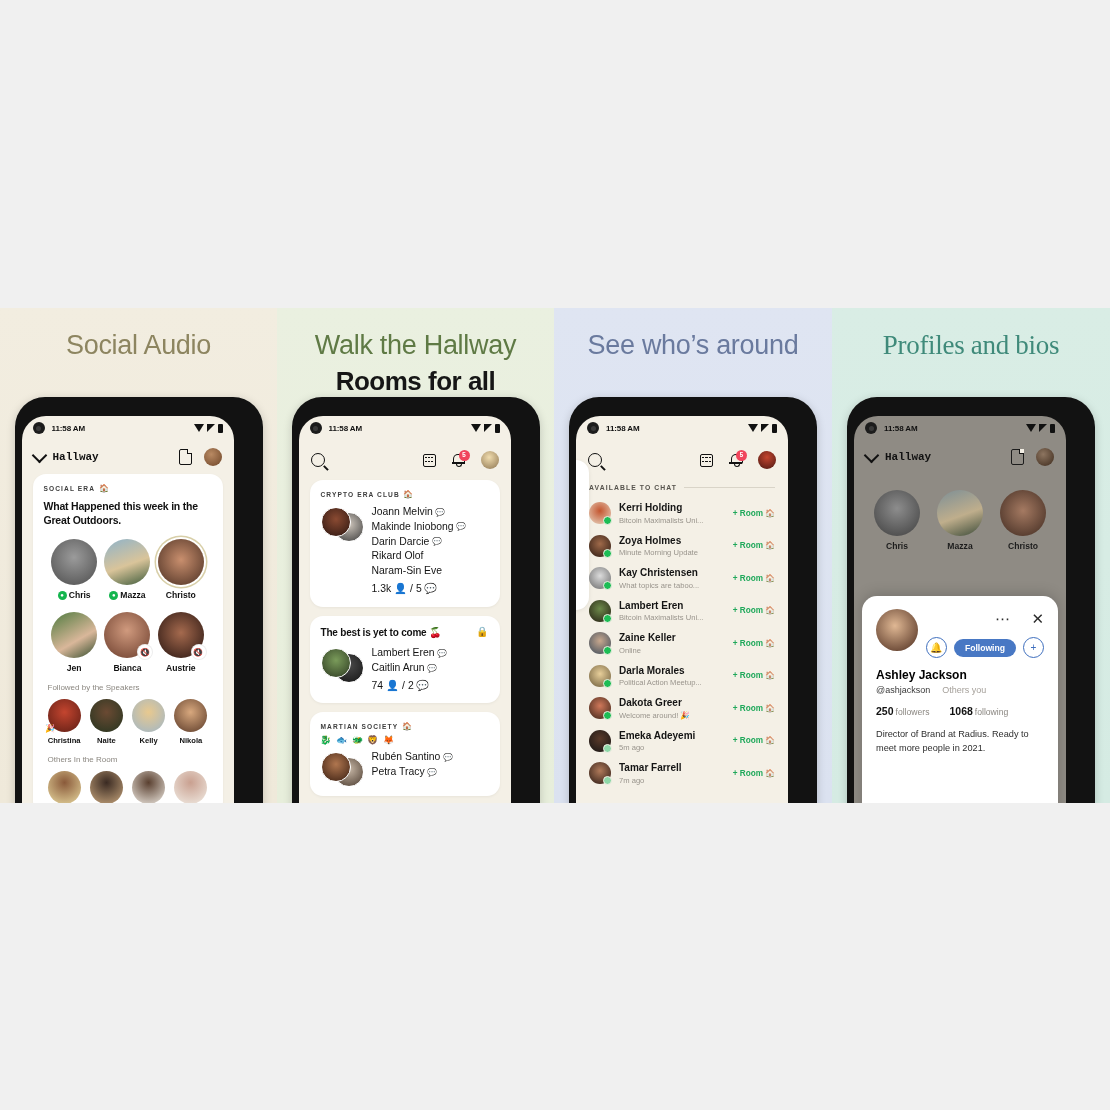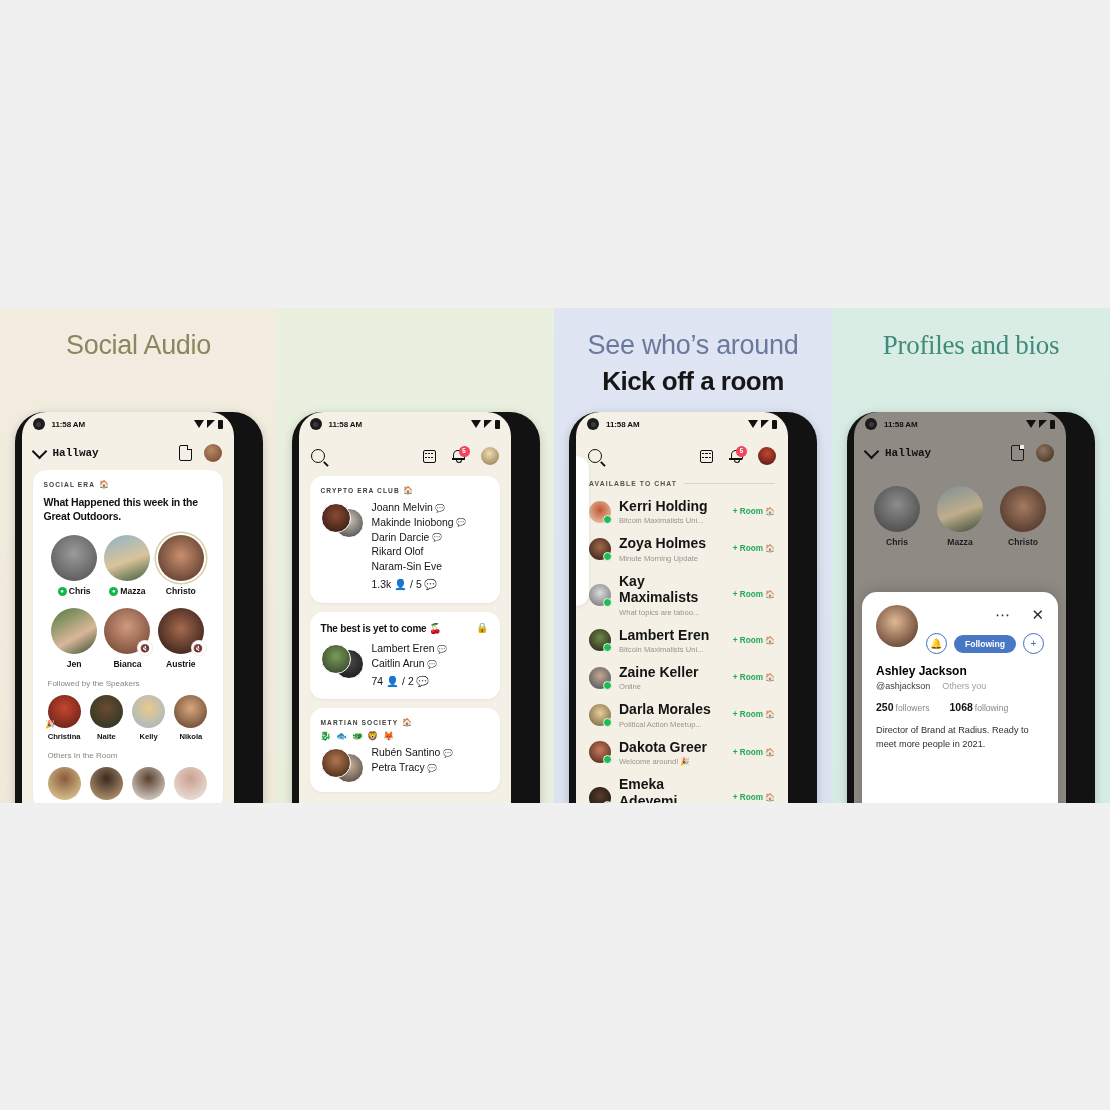--- a/index.html
+++ b/index.html
@@ -30,24 +30,24 @@
   .k2{color:#5f7a45;}
   .k3{color:#6a7a9e;}
   .k4{color:#3f8a7a;font-family:Liberation Serif, serif;}
   .headline{
     position:absolute;left:0;right:0;top:58px;text-align:center;
     font-size:26px;font-weight:700;color:#161616;letter-spacing:-0.5px;
   }
 
   
   .phone{
-    position:absolute;left:50%;transform:translateX(-50%);top:104px;
+    position:absolute;left:50%;transform:translateX(-50%);top:89px;
     width:248px;height:420px;
     background:#121212;border-radius:30px 30px 0 0;
-    padding:0 7px 0 7px;box-sizing:border-box;
+    padding:19px 7px 0 7px;box-sizing:border-box;
     box-shadow:0 2px 10px rgba(0,0,0,.18);
   }
   .screen{
     width:212px;height:413px;background:#f4f0e6;
     border-radius:24px 24px 0 0;overflow:hidden;position:relative;
   }
   .screen.dim{background:#8f8b84;}
 
   
   .statusbar{height:24px;display:flex;align-items:center;padding:0 11px;}
@@ -136,21 +136,21 @@
   .avail-head{display:flex;align-items:center;gap:7px;padding:4px 13px 6px 13px;}
   .avail-head .t{font-size:6.8px;font-weight:700;letter-spacing:1.1px;color:#55524c;white-space:nowrap;}
   .avail-head .ln{flex:1;height:1px;background:#d9d4c8;}
   .chat-row{display:flex;align-items:center;padding:5px 13px;gap:8px;}
   .chat-av{width:22px;height:22px;border-radius:50%;background:#c7bdb2;background-size:cover;
       position:relative;flex:none;}
   .dot{position:absolute;right:-1px;bottom:-1px;width:7px;height:7px;border-radius:50%;
       background:#1dbd55;border:1.4px solid #f4f0e6;}
   .dot.pale{background:#8ed8a8;}
   .chat-txt{flex:1;min-width:0;}
-  .chat-nm{font-size:14px;font-weight:700;color:#141414;line-height:1.2;}
+  .chat-nm{font-size:10px;font-weight:700;color:#141414;line-height:1.2;}
   .chat-sub{font-size:7.6px;color:#99948c;margin-top:1.5px;white-space:nowrap;overflow:hidden;
       text-overflow:ellipsis;}
   .room-btn{font-size:8.2px;font-weight:700;color:#1fa85a;white-space:nowrap;display:flex;
       align-items:center;gap:2px;flex:none;}
   .room-btn .hm{font-size:8px;color:#1fa85a;opacity:.8;}
   .peek{position:absolute;left:-13px;top:44px;width:26px;height:150px;background:#fff;
       border-radius:13px;box-shadow:0 1px 4px rgba(0,0,0,.08);}
 
   
   .sheet{position:absolute;left:8px;right:8px;top:180px;bottom:0;background:#fff;
@@ -304,20 +304,22 @@
                 </div>
               </div>
             </div>
           </div>
 
         </div>
       </div>
     </div>
 
     <div class="panel p2">
+      <div class="kicker k2">Walk the Hallway</div>
+      <div class="headline">Rooms for all</div>
 
       <div class="phone">
         <div class="screen">
 
           <div class="statusbar">
             <div class="punchhole">
                 <i></i>
               </div>
             <div class="sb-time">11:58 AM</div>
             <div class="sb-right">
@@ -442,21 +444,20 @@
               </div>
             </div>
 
           </div>
         </div>
       </div>
     </div>
 
     <div class="panel p3">
       <div class="kicker k3">See who’s around</div>
-      <div class="headline">Kick off a room</div>
 
       <div class="phone">
         <div class="screen">
 
           <div class="peek"></div>
 
           <div class="statusbar">
             <div class="punchhole">
                 <i></i>
               </div>
@@ -519,21 +520,21 @@
               <div class="room-btn">
                 <span>+ Room</span>
                 <span class="hm">🏠</span>
               </div>
             </div>
             <div class="chat-row">
               <div class="chat-av" style="background:radial-gradient(circle at 50% 40%,#dcdcdc,#6a6a6a)">
                   <span class="dot"></span>
                 </div>
               <div class="chat-txt">
-                <div class="chat-nm">Kay Maximalists</div>
+                <div class="chat-nm">Kay Christensen</div>
                 <div class="chat-sub">What topics are taboo...</div>
               </div>
               <div class="room-btn">
                 <span>+ Room</span>
                 <span class="hm">🏠</span>
               </div>
             </div>
             <div class="chat-row">
               <div class="chat-av" style="background:radial-gradient(circle at 50% 40%,#6d8a4a,#241c12)">
                   <span class="dot"></span>

